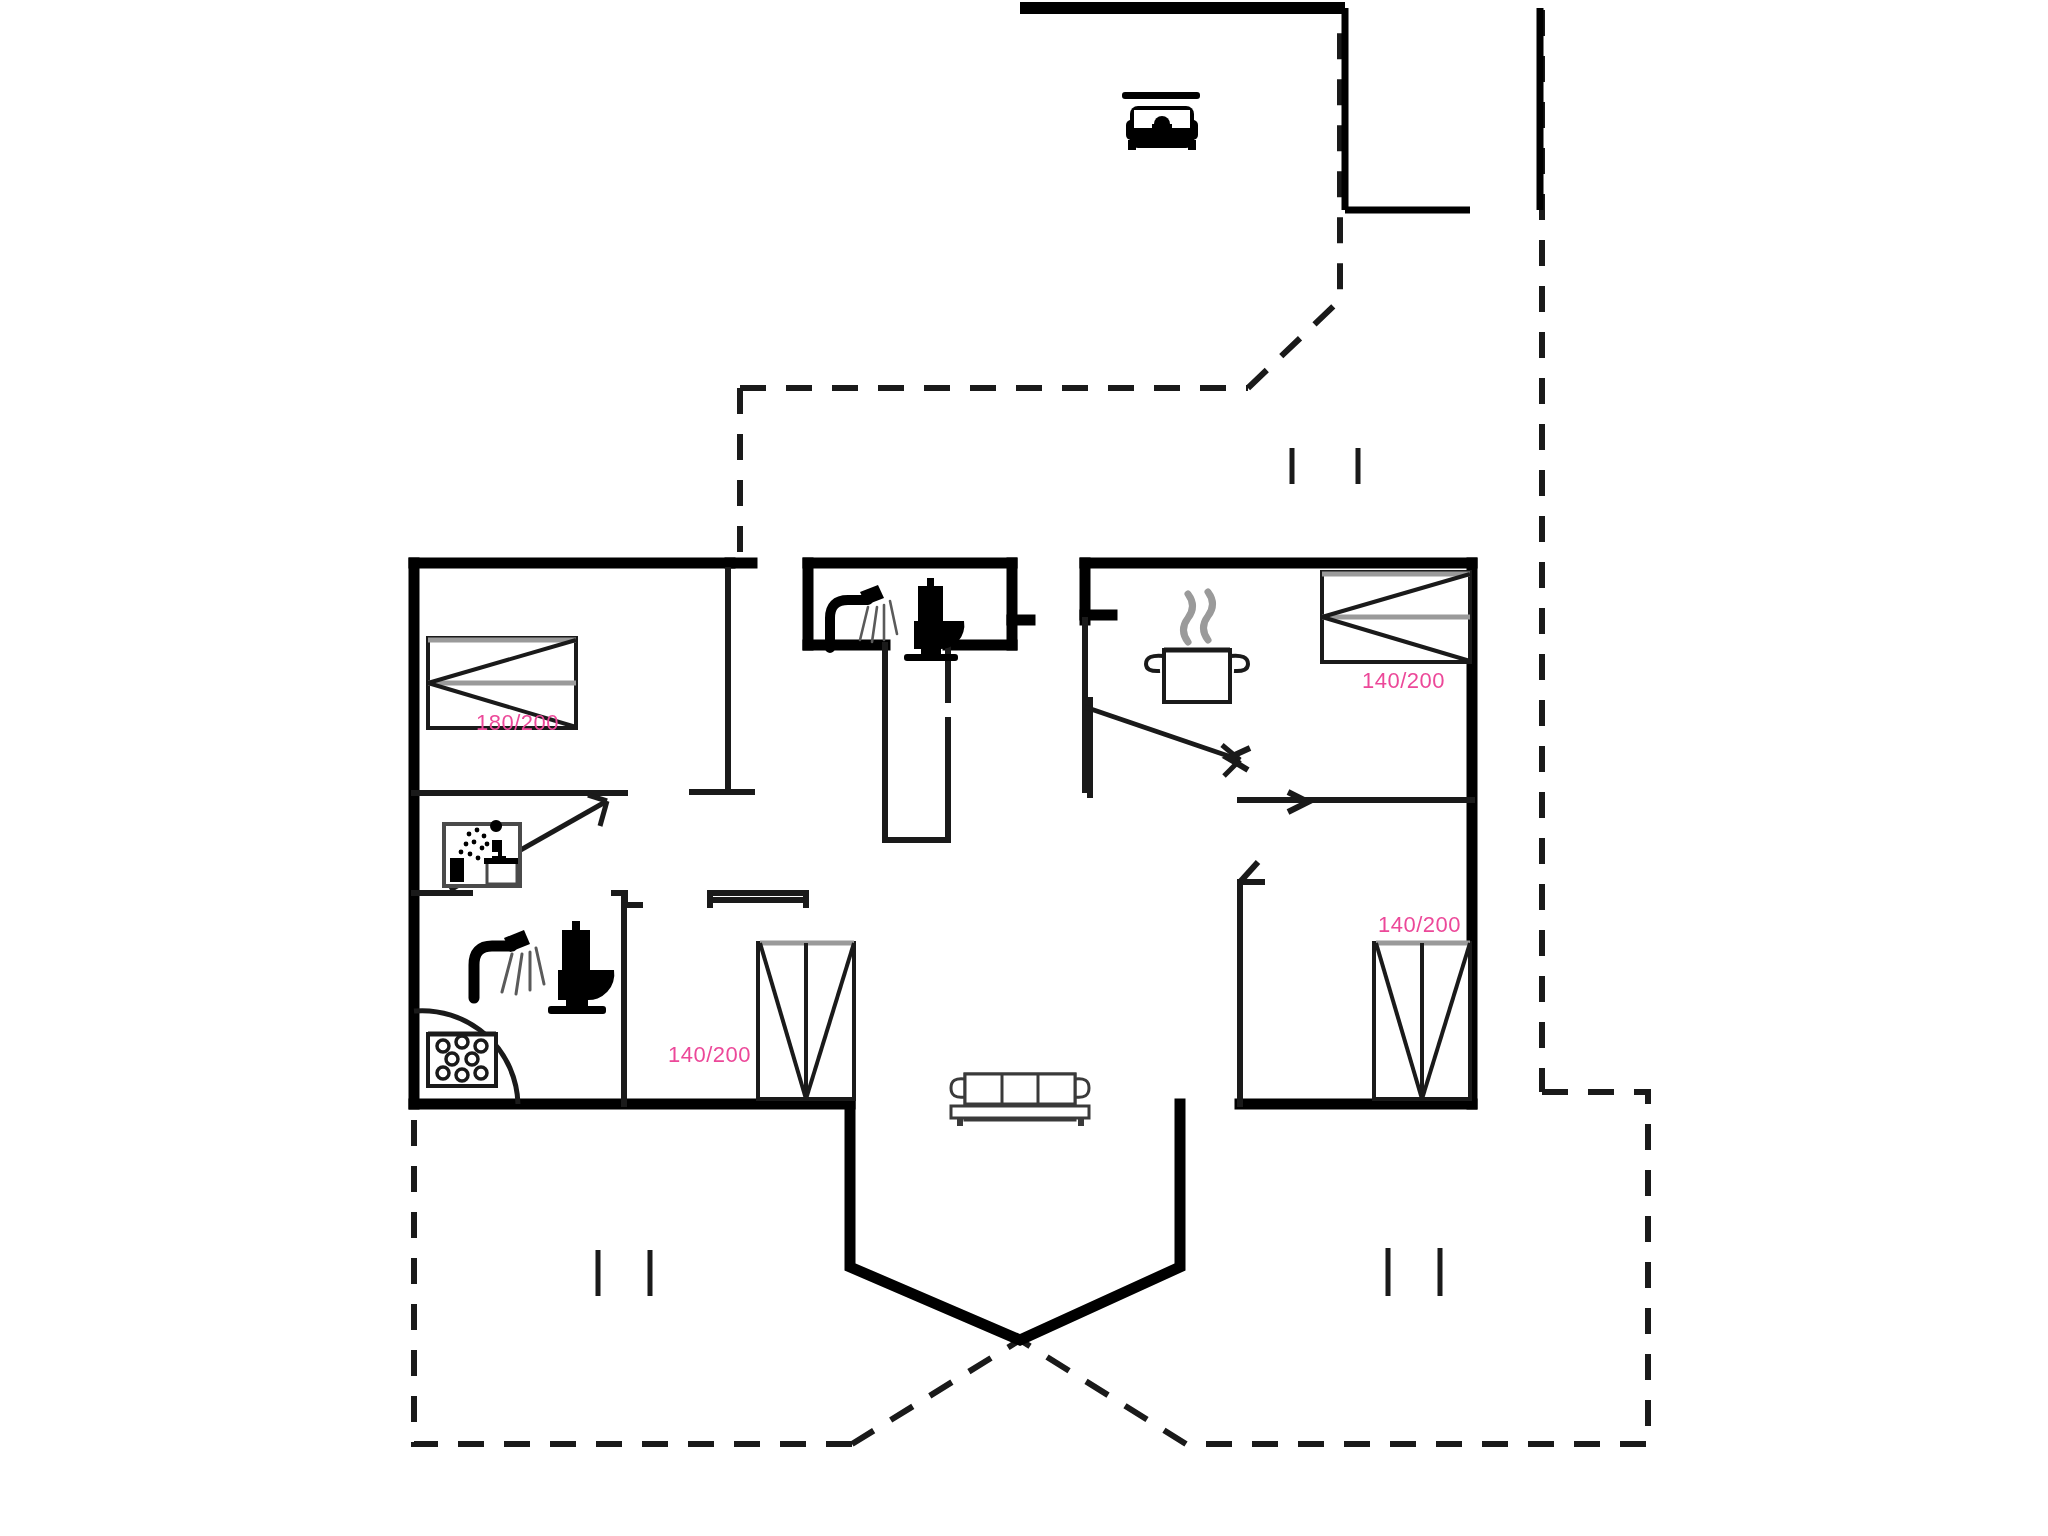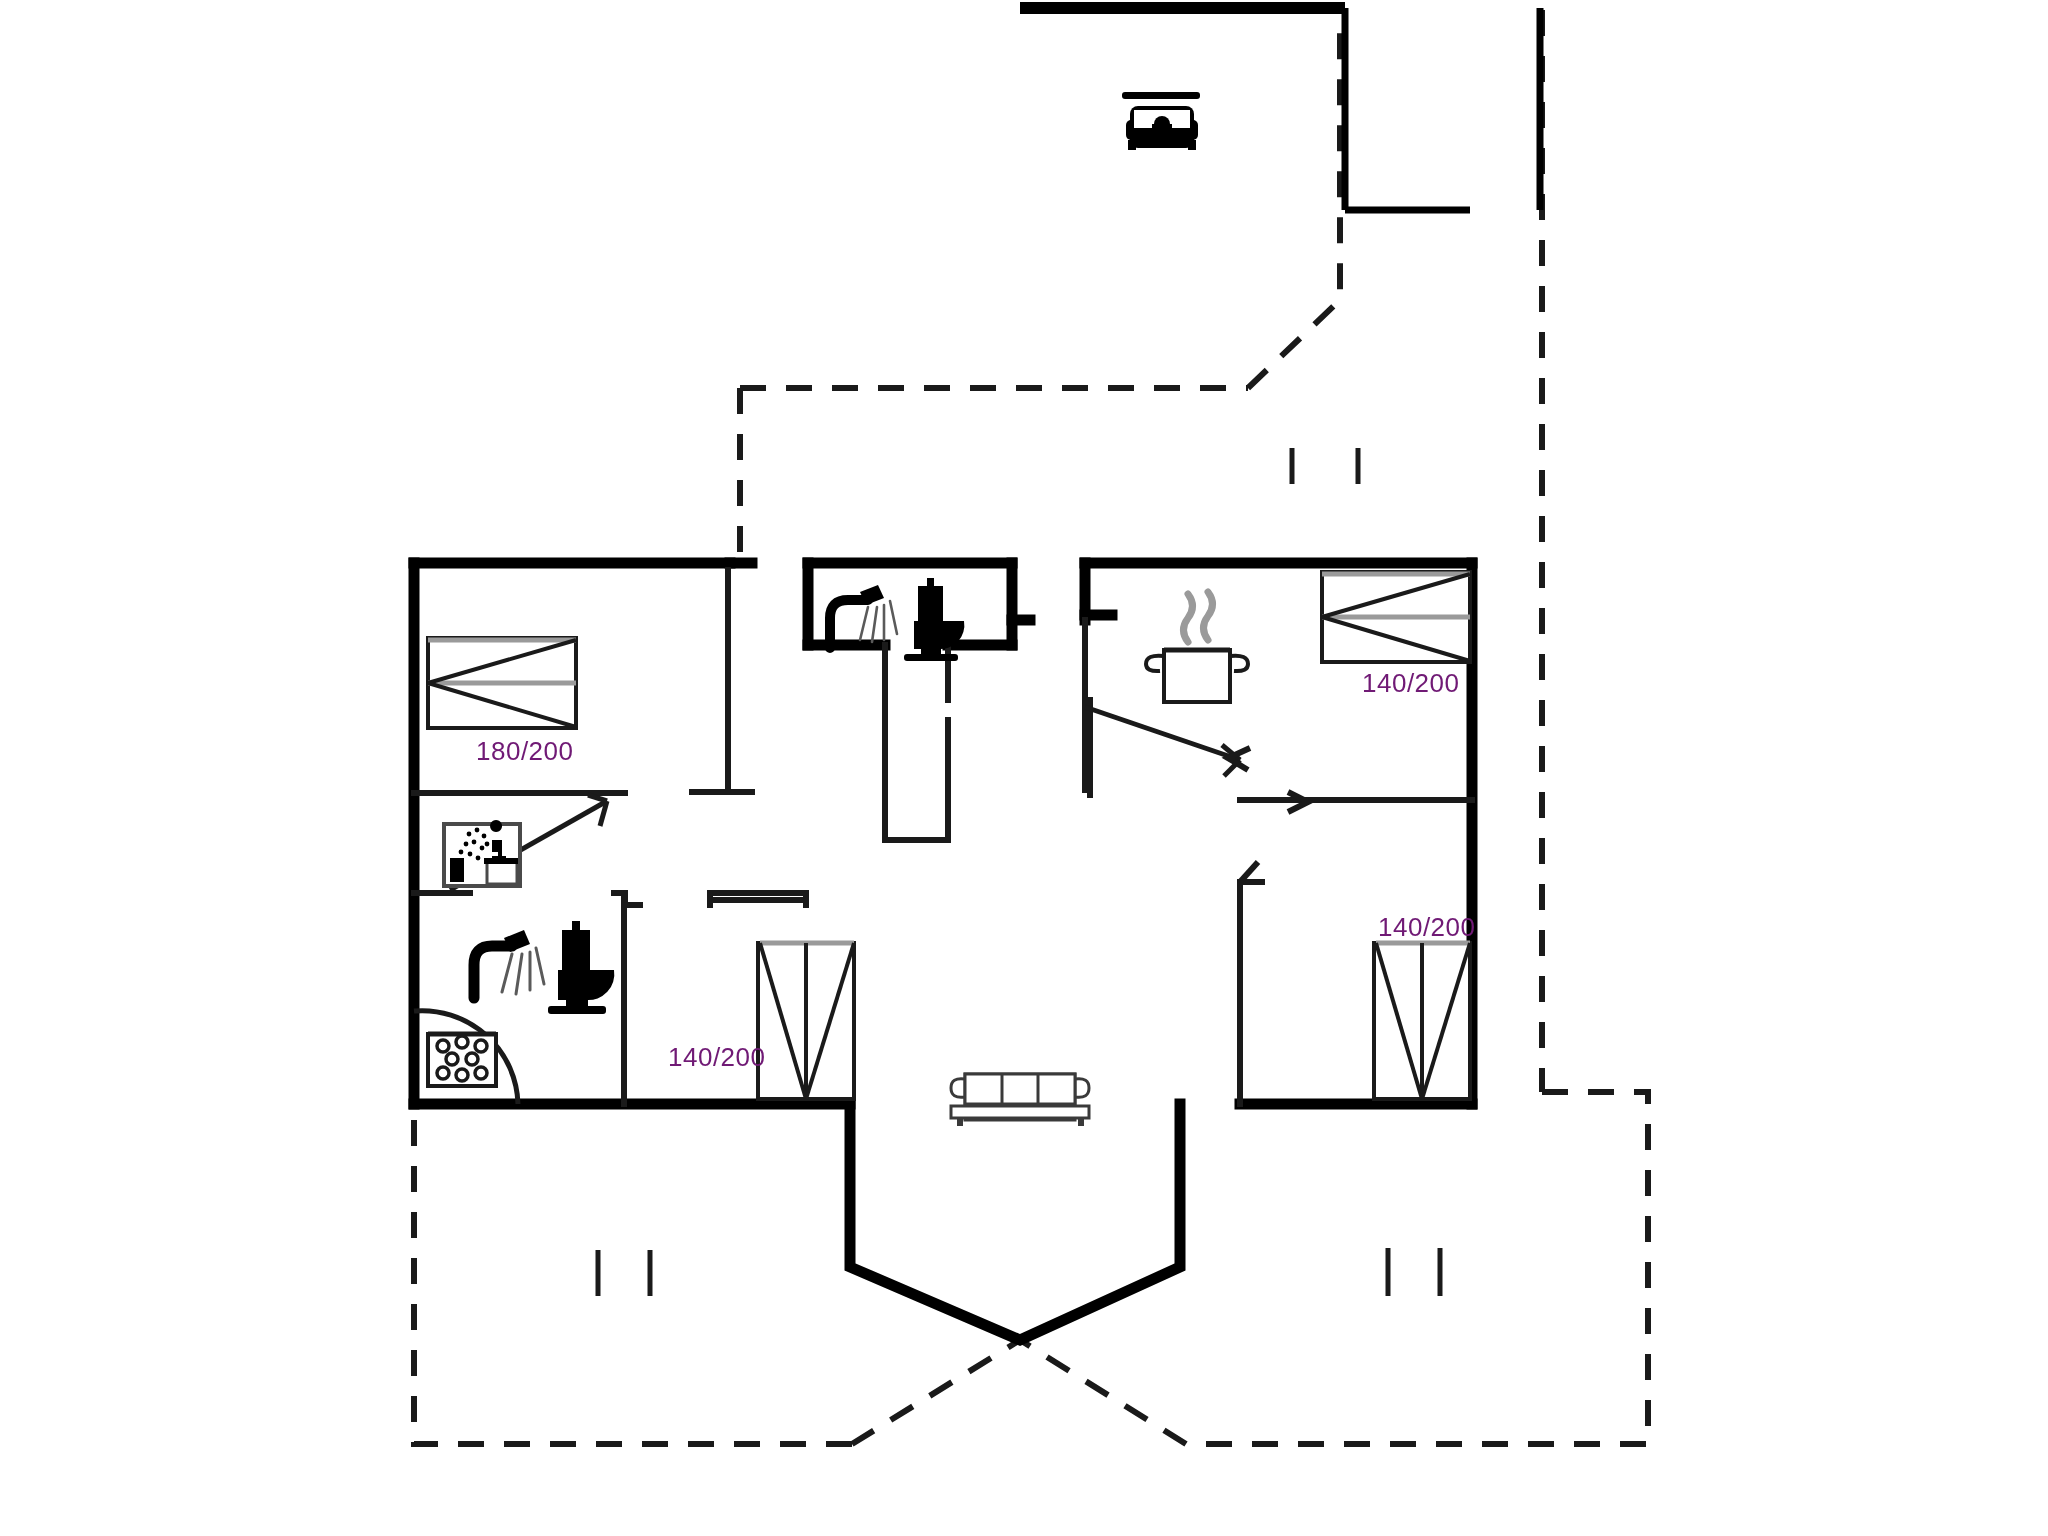--- a/index.html
+++ b/index.html
@@ -7,23 +7,23 @@
   body{
     width:2048px;height:1536px;overflow:hidden;
     font-family:"Liberation Sans", sans-serif;
     color:#1a1a1a;
   }
   #plan-root{position:relative;width:2048px;height:1536px;background:#ffffff;}
   #plan-svg{position:absolute;left:0;top:0;width:2048px;height:1536px;display:block;}
   .lbl{
     position:absolute;
     font-family:"Liberation Sans", sans-serif;
-    font-size:26px;
+    font-size:22px;
     letter-spacing:0.5px;
-    color:#701a75;
+    color:#ec4899;
     white-space:nowrap;
     user-select:none;
   }
 </style>
 </head>
 <body>
 
 <div id="plan-root">
 
   <svg id="plan-svg" viewBox="0 0 2048 1536">
@@ -292,21 +292,21 @@
       <path d="M 1002 1074 L 1002 1104" stroke="#3a3a3a" stroke-width="3"></path>
       <path d="M 1038 1074 L 1038 1104" stroke="#3a3a3a" stroke-width="3"></path>
 
       <path d="M 951 1106 h 138 v 12 h -138 z" fill="#ffffff" stroke="#3a3a3a" stroke-width="3"></path>
       <rect x="957" y="1118" width="6" height="8" fill="#3a3a3a"></rect>
       <rect x="1078" y="1118" width="6" height="8" fill="#3a3a3a"></rect>
     </g>
 
   </svg>
 
-  <div class="lbl" style="left:476px; top:736px;">180/200</div>
+  <div class="lbl" style="left:476px; top:710px;">180/200</div>
 
   <div class="lbl" style="left:1362px; top:668px;">140/200</div>
 
   <div class="lbl" style="left:1378px; top:912px;">140/200</div>
 
   <div class="lbl" style="left:668px; top:1042px;">140/200</div>
 
 </div>
 
 </body></html>

